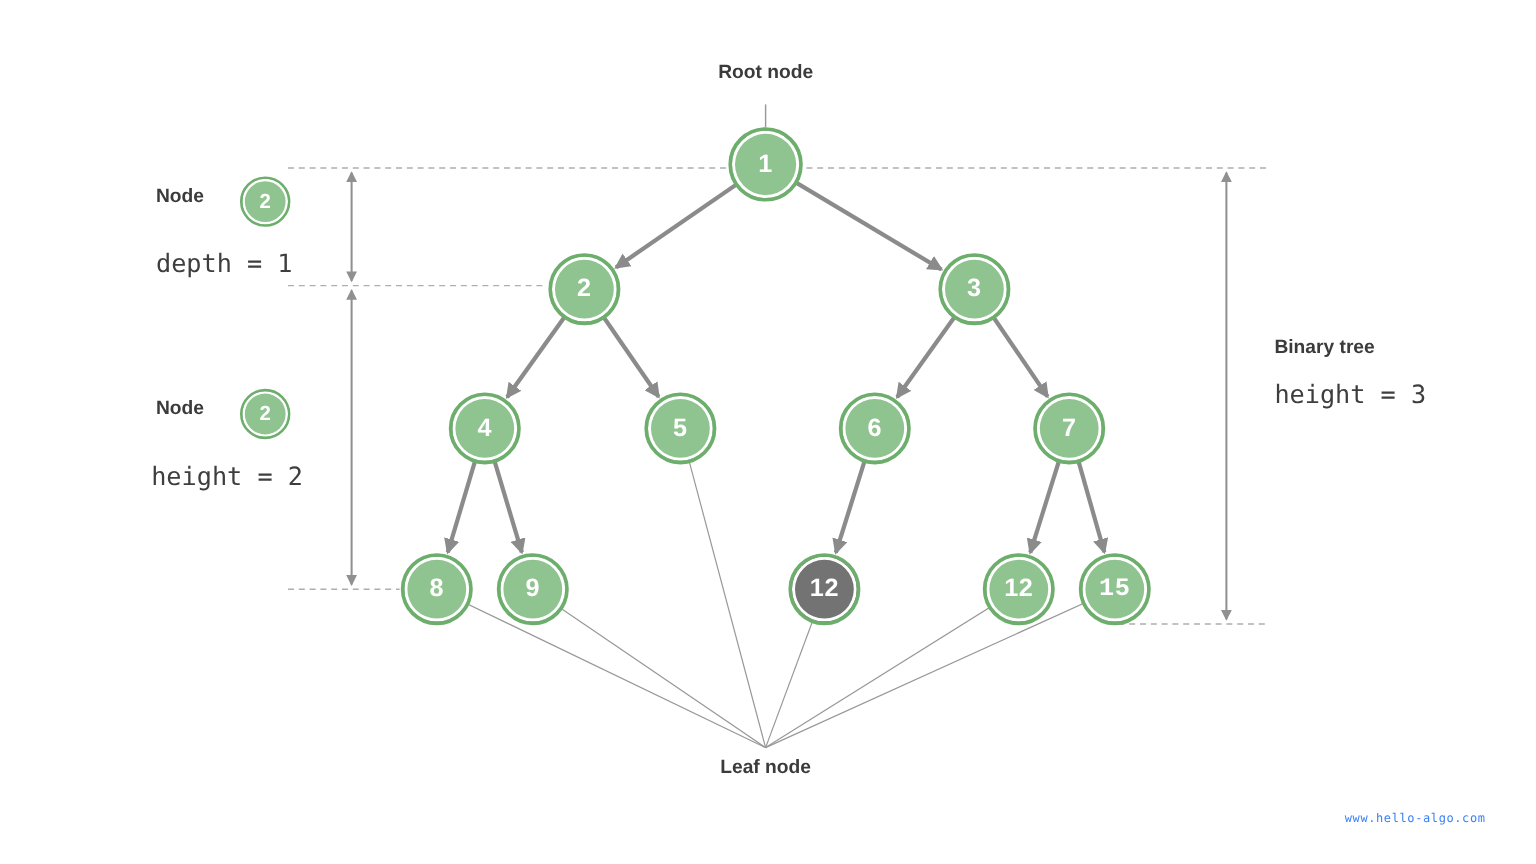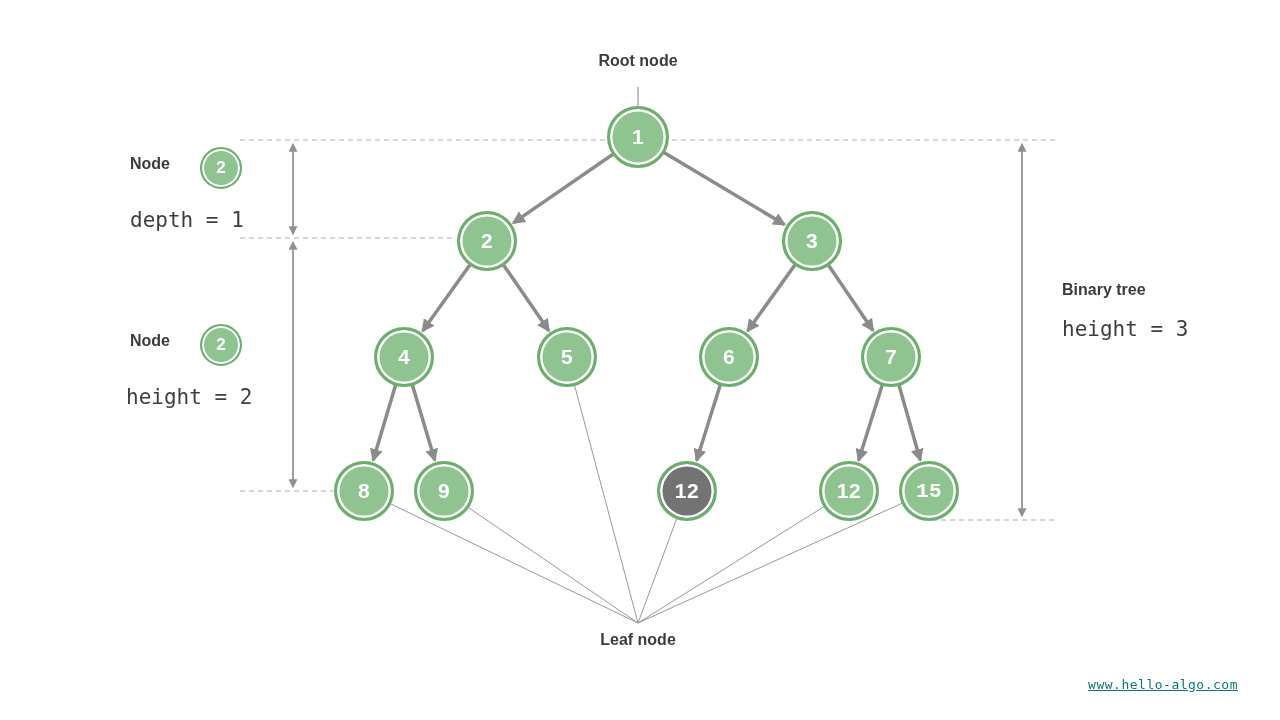--- a/index.html
+++ b/index.html
@@ -26,22 +26,22 @@
   }
   .big-label{
     position:absolute;z-index:3;color:#3b3b3b;font-weight:700;font-size:16px;white-space:nowrap;
   }
   .centered{transform:translateX(-50%);}
   .mono-label{
     position:absolute;z-index:3;color:#3e3e3e;font-weight:400;font-size:21px;white-space:nowrap;
     font-family:"DejaVu Sans Mono","Liberation Mono",monospace;
   }
   .watermark{
-    position:absolute;z-index:3;color:#0f766e;font-size:13px;
-    font-family:"DejaVu Sans Mono","Liberation Mono",monospace;letter-spacing:.5px;text-decoration:underline;
+    position:absolute;z-index:3;color:#3b82f6;font-size:10px;
+    font-family:"DejaVu Sans Mono","Liberation Mono",monospace;letter-spacing:.5px;
   }
 </style>
 </head>
 <body>
 
 <div class="stage">
   <svg id="lines-svg" width="1280" height="720">
       <defs>
         <marker id="m-edge" viewBox="0 0 10 10" refX="8.6" refY="5" markerWidth="13" markerHeight="13" markerUnits="userSpaceOnUse" orient="auto">
           <path d="M0,0 L10,5 L0,10 Z" fill="#8b8b8b"></path>

